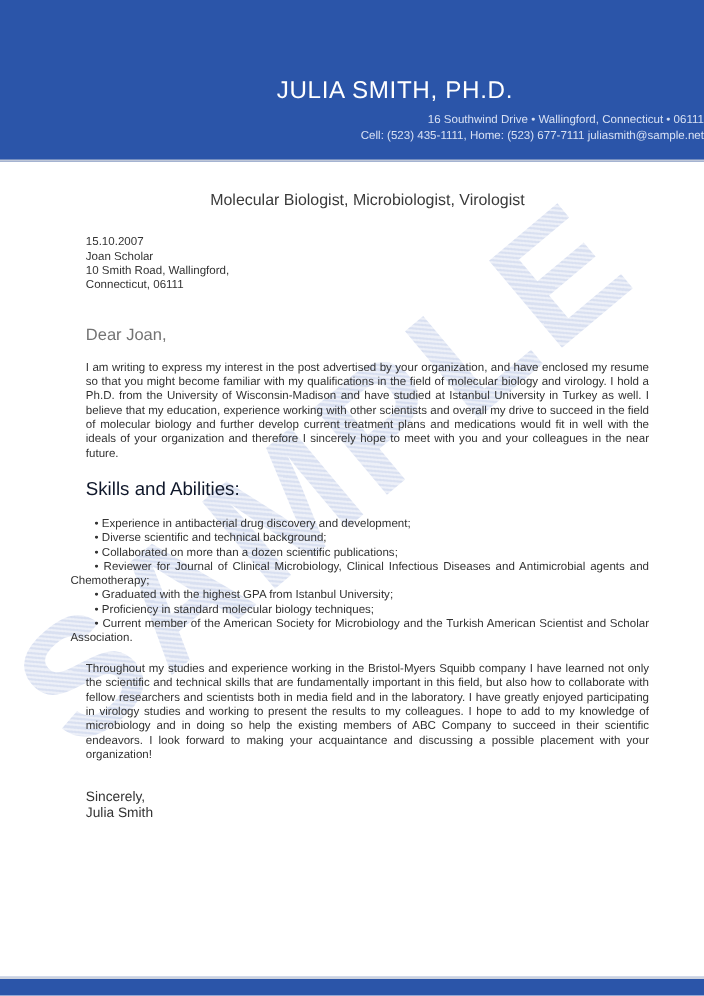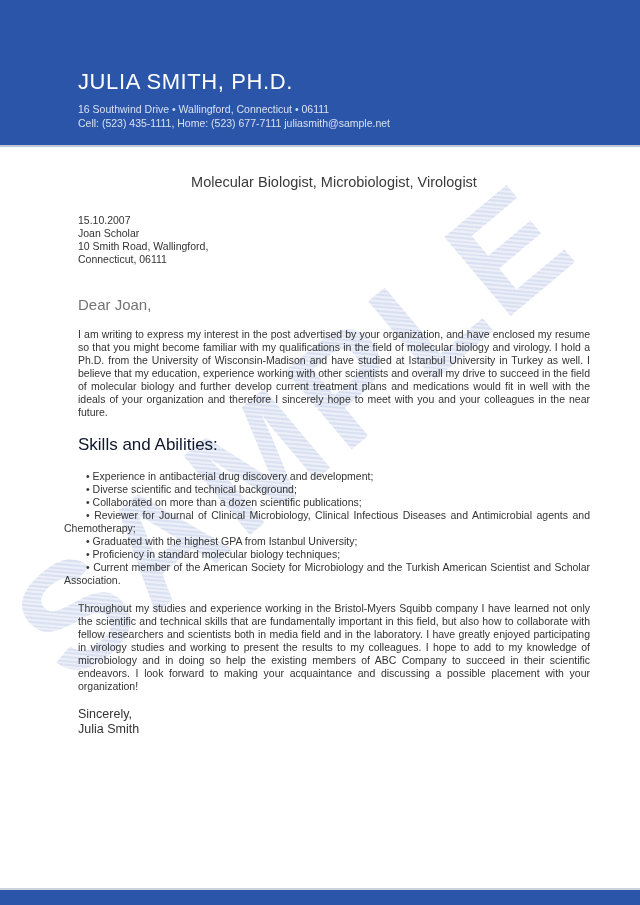--- a/index.html
+++ b/index.html
@@ -20,26 +20,28 @@
     border-bottom: 2px solid #bfc7d8;
     box-sizing: content-box;
     z-index: 2;
   }
   .header-inner { padding: 70px 0 0 78px; }
   .name {
     font-size: 22px;
     letter-spacing: 0.6px;
     color: #ffffff;
     line-height: 24px;
+    text-align: center;
   }
   .contact {
     margin-top: 8px;
     font-size: 10.5px;
     line-height: 14px;
     color: #d7e0f3;
+    text-align: right;
   }
 
   
   .watermark {
     position: absolute;
     left: 295px; top: 430px;
     transform: translate(-50%, -50%) rotate(-40deg);
     font-size: 150px;
     font-weight: bold;
     letter-spacing: 8px;
@@ -102,21 +104,21 @@
     font-size: 10.5px;
     line-height: 13px;
     color: #333333;
   }
   ul.skills li {
     text-align: justify;
     text-indent: 22px;
   }
   ul.skills li::before { content: "\2022\00a0 "; }
   .signoff {
-    margin-top: 14px;
+    margin-top: 24px;
     font-size: 12.5px;
     line-height: 15px;
     color: #333333;
   }
 
   
   .footer {
     position: absolute; bottom: 0; left: 0; right: 0;
     height: 15px;
     background: #2b55a9;

